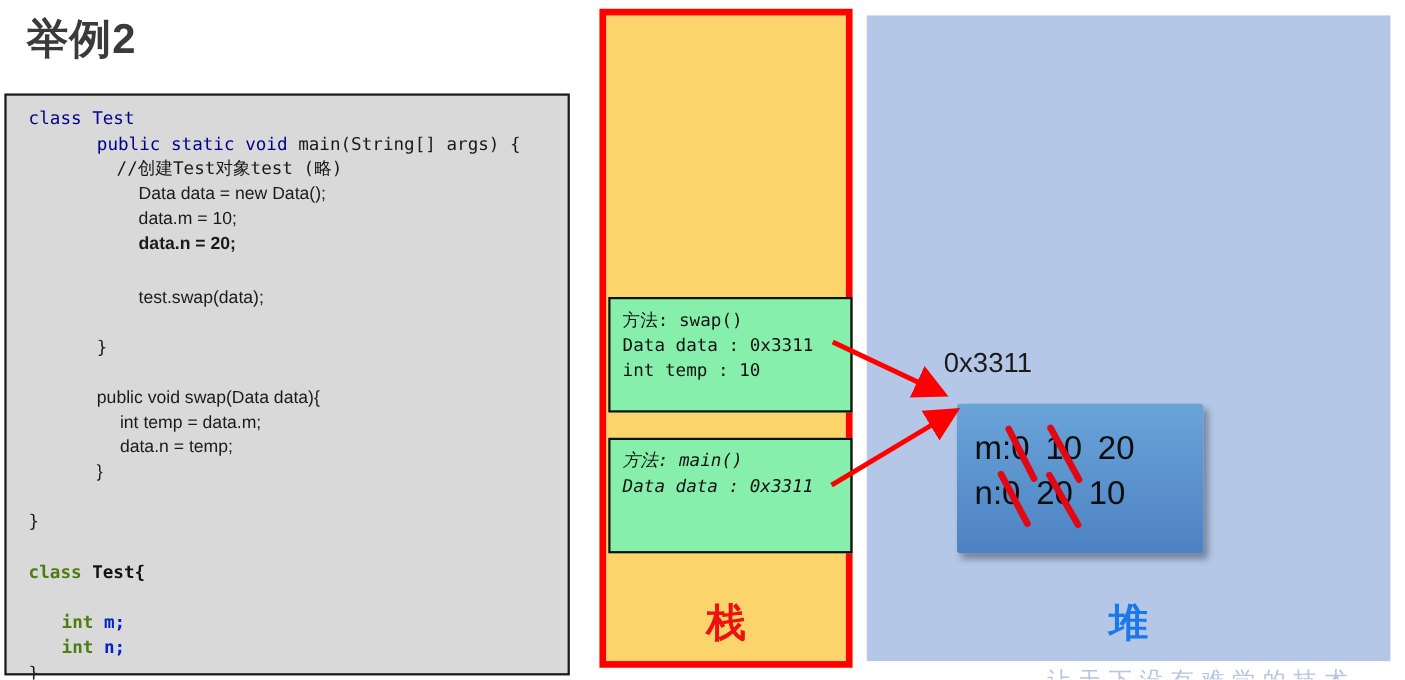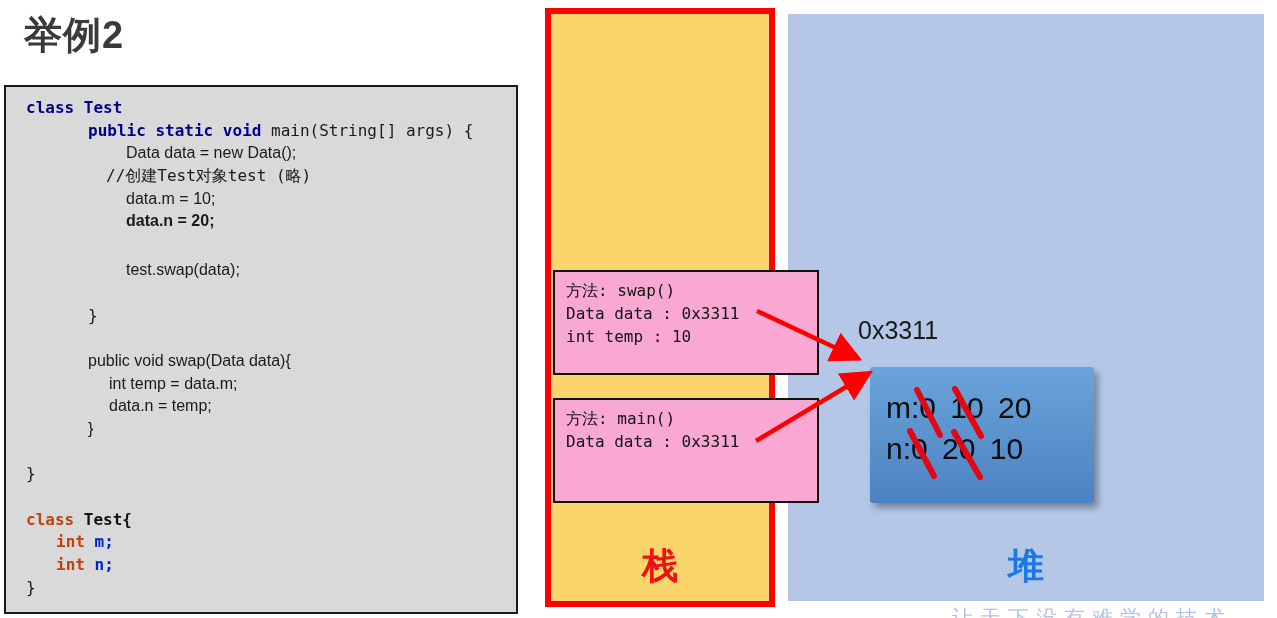--- a/index.html
+++ b/index.html
@@ -8,35 +8,35 @@
 
   
   #slide-title{position:absolute;left:24px;top:10px;font-size:38px;font-weight:bold;
         color:#3a3a3a;font-family:"Liberation Sans",sans-serif;letter-spacing:1px;}
 
   
   #code-block{position:absolute;left:4px;top:85px;width:514px;height:529px;
         background:#d9d9d9;border:2px solid #1a1a1a;padding:10px 0 0 20px;box-sizing:border-box;
         font-size:16px;}
   .code-line{line-height:22.7px;height:22.7px;white-space:pre;color:#1a1a1a;}
-  .tok-kw-blue{color:#00008b;font-weight:bold;}
+  .tok-kw-blue{color:#00008b;font-weight:normal;}
   .tok-plain-mono{color:#1a1a1a;}
   .tok-plain-sans{font-family:"Liberation Sans",sans-serif;color:#1a1a1a;}
-  .tok-kw-purple{color:#c2410c;font-weight:bold;}
+  .tok-kw-purple{color:#4d7c0f;font-weight:bold;}
   .tok-ident-blue{color:#0023ce;font-weight:bold;}
   .tok-bold-mono{color:#111111;font-weight:bold;}
 
   
   #stack-column{position:absolute;left:545px;top:8px;width:230px;height:599px;
         background:#fbd46c;border:6px solid #fe0000;box-sizing:border-box;}
-  .stack-frame{position:absolute;width:266px;height:105px;background:#f9a8d4;
+  .stack-frame{position:absolute;width:222px;height:105px;background:#86efac;
         border:2px solid #111111;box-sizing:border-box;padding:7px 0 0 11px;
         font-size:16px;color:#111111;}
   #stack-frame-swap{left:553px;top:270px;}
-  #stack-frame-main{left:553px;top:398px;}
+  #stack-frame-main{left:553px;top:398px;font-style:italic;}
   .frame-line{line-height:23px;white-space:pre;}
   #stack-label{position:absolute;left:545px;top:542px;width:230px;text-align:center;
         font-size:36px;font-weight:bold;color:#ee1111;font-family:"Liberation Sans",sans-serif;}
 
   
   #heap-column{position:absolute;left:788px;top:14px;width:476px;height:587px;background:#b4c7e7;}
   #heap-address-label{position:absolute;left:858px;top:316px;font-size:25px;color:#1a1a1a;
         font-family:"Liberation Sans",sans-serif;}
   #heap-object-box{position:absolute;left:870px;top:367px;width:224px;height:136px;
         background:linear-gradient(180deg,#6aa4d9 0%,#4c82c2 100%);
@@ -58,37 +58,37 @@
 </head>
 <body>
 
 <div id="page">
 
   <div id="slide-title">举例2</div>
 
   <div id="code-block">
       <div class="code-line" style="padding-left: 0px;"><span class="tok-kw-blue">class Test</span></div>
       <div class="code-line" style="padding-left: 62px;"><span class="tok-kw-blue">public static void </span><span class="tok-plain-mono">main(String[] args) {</span></div>
+      <div class="code-line" style="padding-left: 80px;"><span class="tok-plain-mono">//创建Test对象test (略)</span></div>
       <div class="code-line" style="padding-left: 100px;"><span class="tok-plain-sans">Data data = new Data();</span></div>
-      <div class="code-line" style="padding-left: 80px;"><span class="tok-plain-mono">//创建Test对象test (略)</span></div>
       <div class="code-line" style="padding-left: 100px;"><span class="tok-plain-sans">data.m = 10;</span></div>
       <div class="code-line" style="padding-left: 100px; font-weight: bold;"><span class="tok-plain-sans">data.n = 20;</span></div>
       <div class="code-line" style="padding-left: 100px; margin-top: 26px;"><span class="tok-plain-sans">test.swap(data);</span></div>
       <div class="code-line" style="padding-left: 0px;">&nbsp;</div>
       <div class="code-line" style="padding-left: 62px;"><span class="tok-plain-mono">}</span></div>
       <div class="code-line" style="padding-left: 0px;">&nbsp;</div>
       <div class="code-line" style="padding-left: 62px;"><span class="tok-plain-sans">public void swap(Data data){</span></div>
       <div class="code-line" style="padding-left: 83px;"><span class="tok-plain-sans">int temp = data.m;</span></div>
       <div class="code-line" style="padding-left: 83px;"><span class="tok-plain-sans">data.n = temp;</span></div>
       <div class="code-line" style="padding-left: 62px;"><span class="tok-plain-sans">}</span></div>
       <div class="code-line" style="padding-left: 0px;">&nbsp;</div>
       <div class="code-line" style="padding-left: 0px;"><span class="tok-plain-mono">}</span></div>
       <div class="code-line" style="padding-left: 0px;">&nbsp;</div>
       <div class="code-line" style="padding-left: 0px;"><span class="tok-kw-purple">class </span><span class="tok-bold-mono">Test{</span></div>
-      <div class="code-line" style="padding-left: 30px;"><span class="tok-kw-purple">int </span><span class="tok-ident-blue">m;</span></div>
+      <div class="code-line" style="padding-left: 30px; margin-top: 24px;"><span class="tok-kw-purple">int </span><span class="tok-ident-blue">m;</span></div>
       <div class="code-line" style="padding-left: 30px;"><span class="tok-kw-purple">int </span><span class="tok-ident-blue">n;</span></div>
       <div class="code-line" style="padding-left: 0px;"><span class="tok-plain-mono">}</span></div>
     </div>
 
   <div id="stack-column"></div>
 
   <div id="heap-column"></div>
 
   <div class="stack-frame" id="stack-frame-swap">
     <div class="frame-line">方法: swap()</div>

